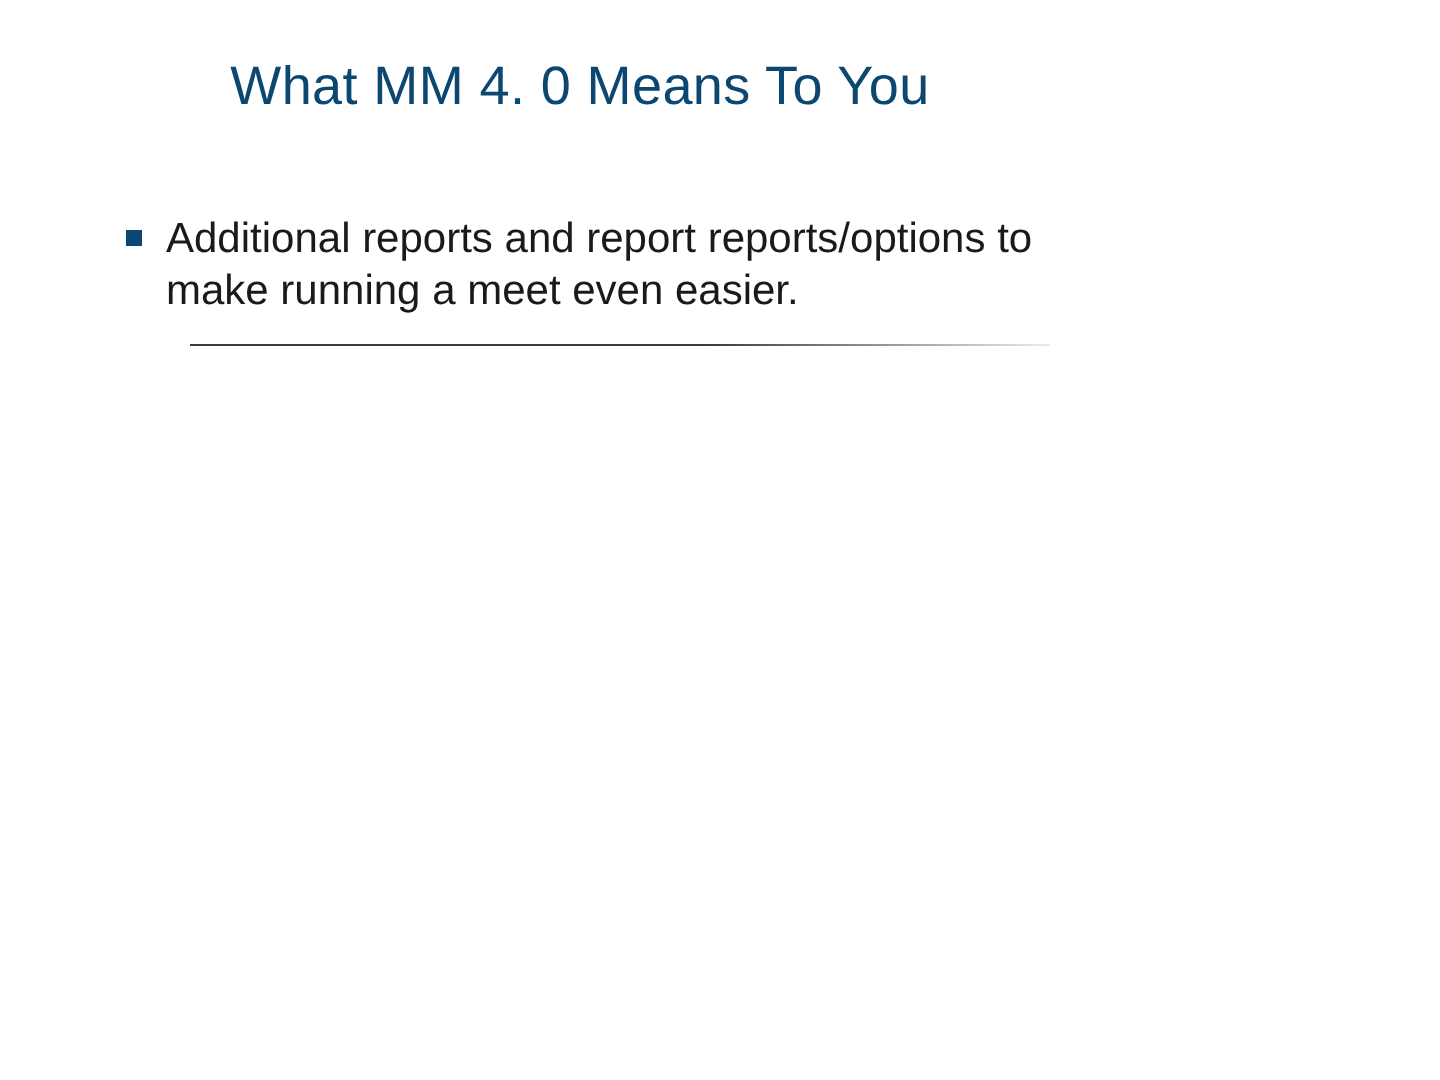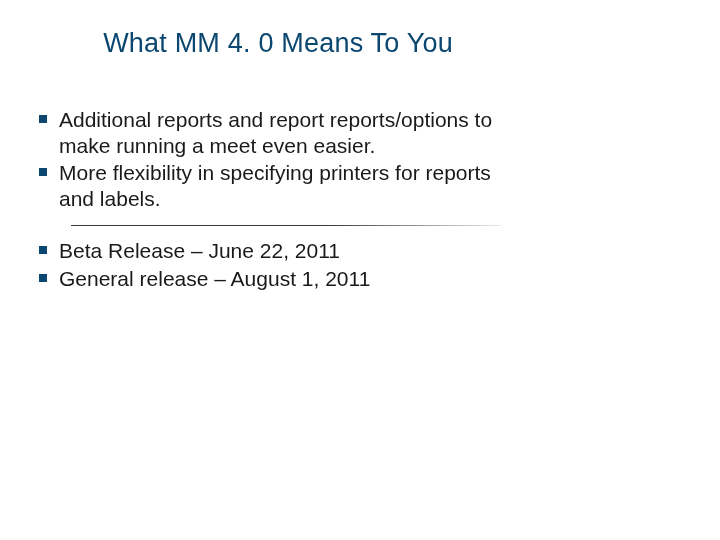--- a/index.html
+++ b/index.html
@@ -6,21 +6,21 @@
   html, body { width: 720px; height: 540px; overflow: hidden; }
   body {
     font-family: Arial, Helvetica, sans-serif;
     background: #ffffff;
     position: relative;
   }
   .slide {
     width: 572px;
     height: 540px;
     position: relative;
-    padding: 28px 45px 0 29px;
+    padding: 28px 45px 0 53px;
   }
   .title {
     text-align: center;
     color: #0b4770;
     font-size: 27px;
     font-weight: 400;
     margin-bottom: 48px;
     letter-spacing: 0.2px;
   }
   ul.bullets {
@@ -106,23 +106,18 @@
   }
 </style>
 </head>
 <body>
 
 <div class="slide">
   <h1 class="title">What MM 4. 0 Means To You</h1>
 
   <ul class="bullets">
     <li>Additional reports and report reports/options to make running a meet even easier.</li>
-    <li>More flexibility in specifying printers for reports and labels.</li>
   </ul>
 
   <div class="divider"></div>
 
-  <ul class="bullets">
-    <li>Beta Release – June 22, 2011</li>
-    <li>General release – August 1, 2011</li>
-  </ul>
 
 </div>
 
 </body></html>

